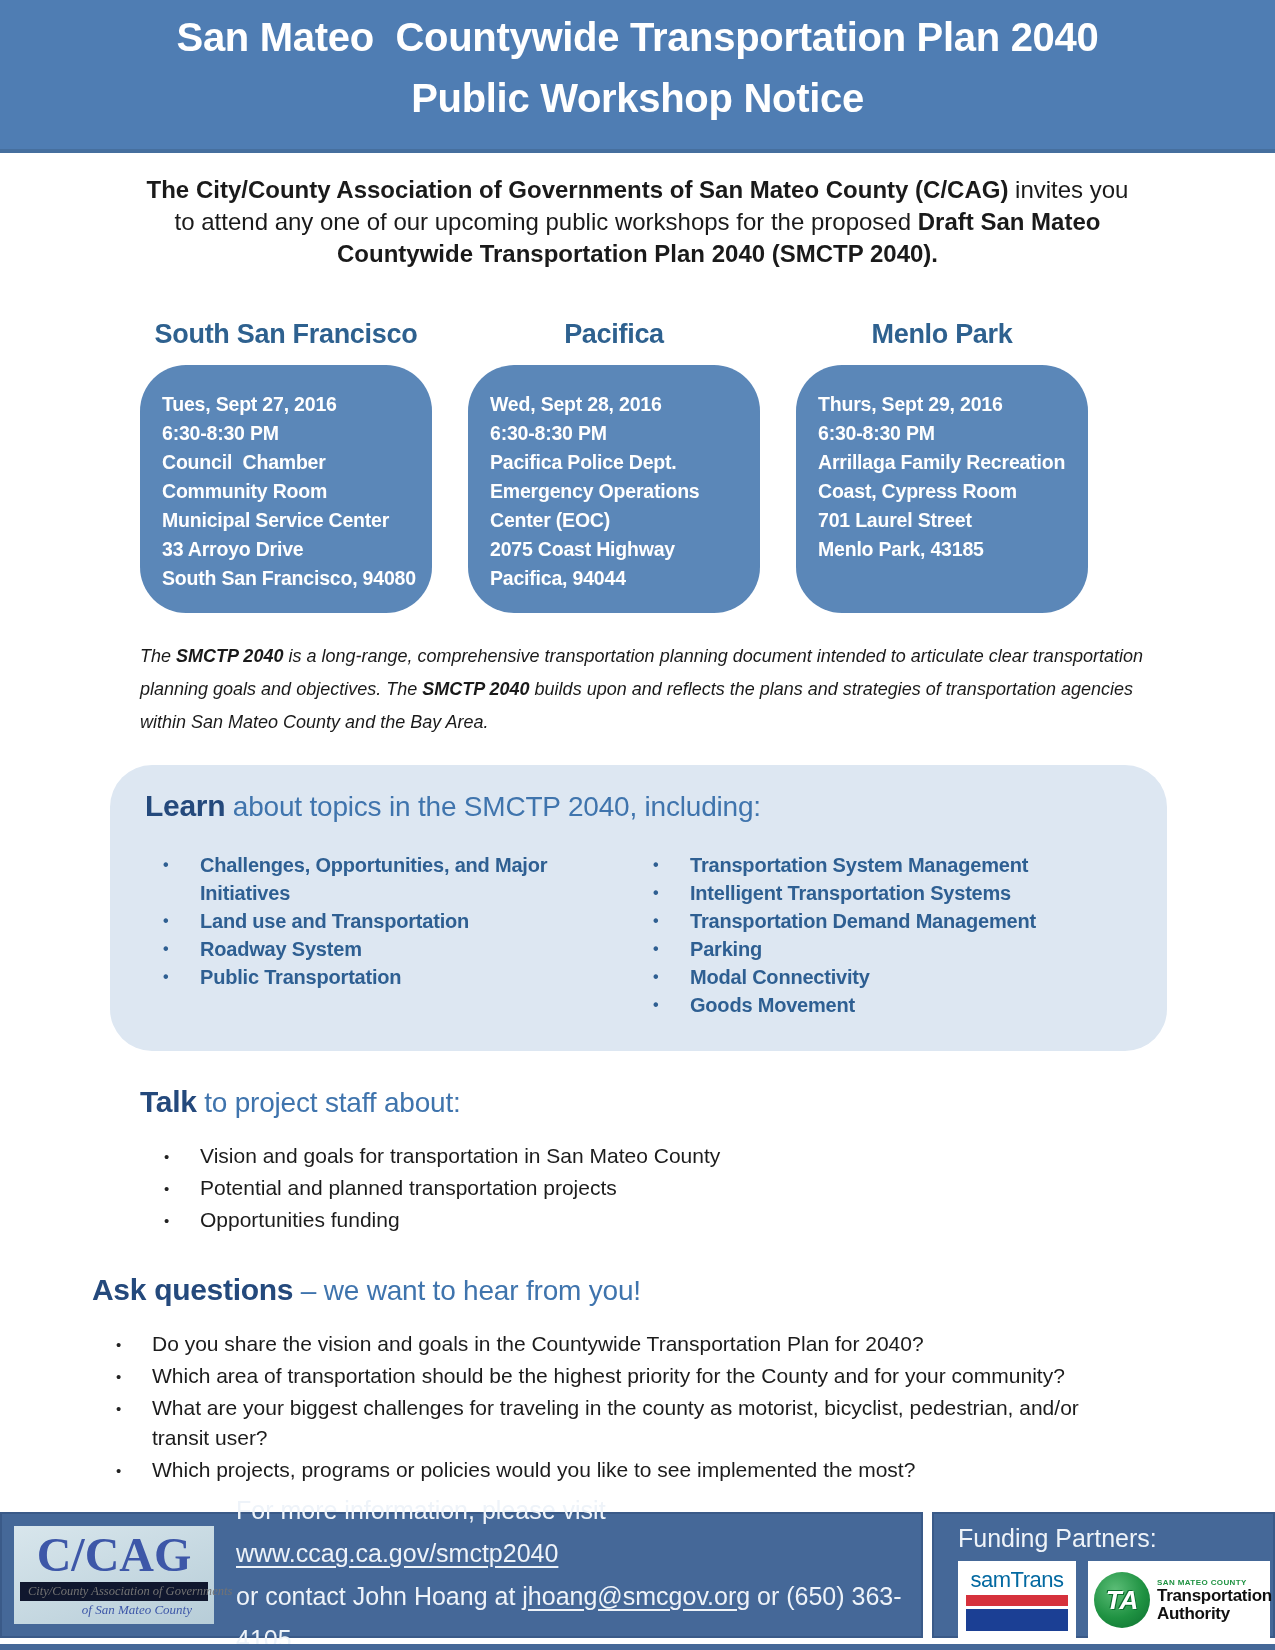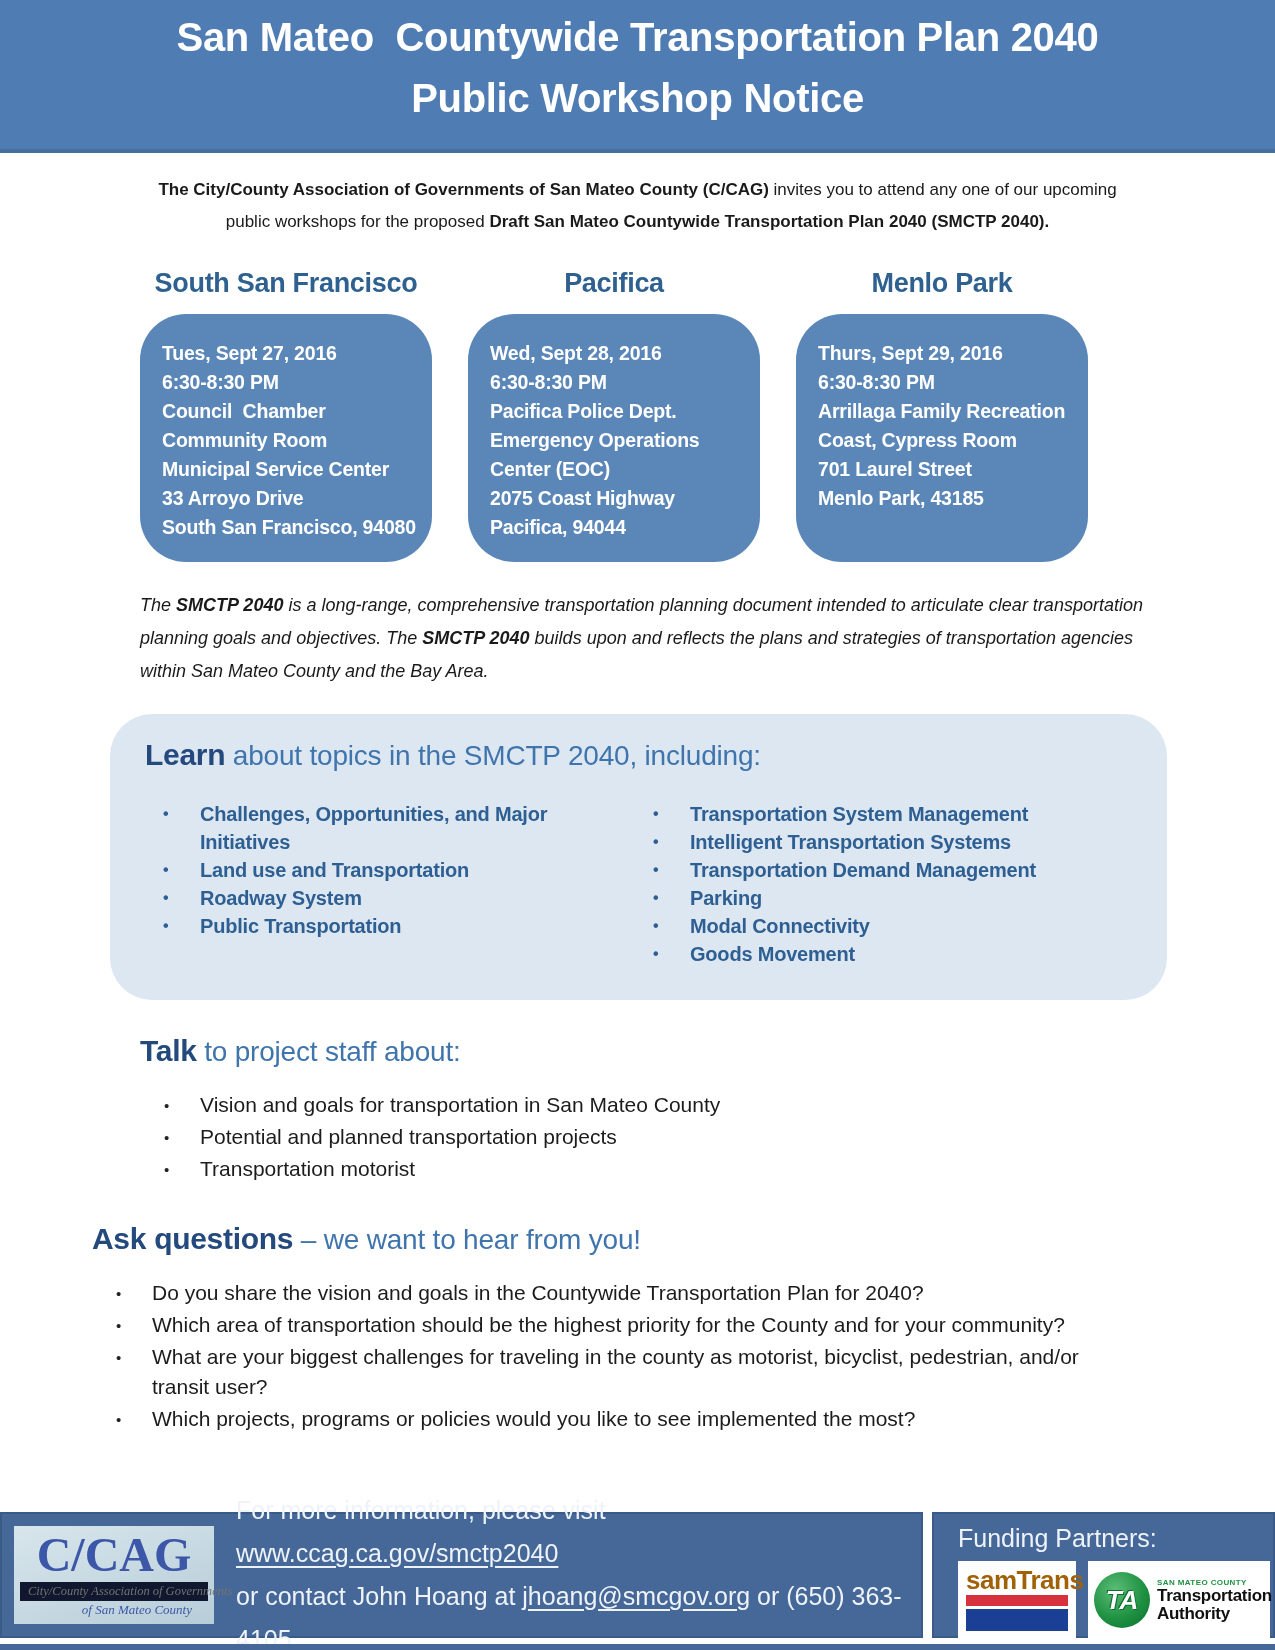--- a/index.html
+++ b/index.html
@@ -15,26 +15,26 @@
   }
   .title-line{
     color:#ffffff;font-weight:bold;font-size:40px;letter-spacing:-0.3px;
     white-space:pre-wrap;line-height:46px;
   }
   .title-line.first{padding-top:14px;}
   .title-line.second{padding-top:15px;}
   
   .intro{
     margin:21px auto 0;width:1000px;text-align:center;
-    font-size:17px;line-height:32px;white-space:pre-wrap;
+    font-size:24px;line-height:32px;white-space:pre-wrap;
   }
   .intro .b{font-weight:bold;}
   
   .cities{display:flex;gap:36px;padding-left:140px;margin-top:30px;}
-  .city-col{width:292px;flex:0 0 292px;}
+  .city-col{width:292px;flex:0 0 292px;margin-top:19px;}
   .city-name{
     margin:0 0 15px;text-align:center;font-size:27px;font-weight:bold;
     color:#2e618f;letter-spacing:-0.3px;
   }
   .city-box{
     background:#5b87b8;border-radius:46px;height:248px;box-sizing:border-box;
     padding:25px 14px 25px 22px;color:#ffffff;font-weight:bold;
     font-size:19.5px;line-height:29px;letter-spacing:-0.2px;
   }
   .loc-line{white-space:pre;}
@@ -108,21 +108,21 @@
     font-family:"Liberation Serif",serif;font-style:italic;font-size:13px;
     color:#3d57a8;text-align:right;padding-right:22px;margin-top:1px;
   }
   .footer-text{margin-left:22px;color:#eef3f9;font-size:25px;line-height:43px;}
   .f-line{white-space:pre-wrap;}
   .f-link{color:#eef3f9;text-decoration:underline;text-underline-offset:4px;cursor:pointer;}
   
   .funding-label{margin:10px 0 0 24px;color:#eef3f9;font-size:25px;}
   .partner-logos{margin:8px 0 0 24px;display:flex;gap:12px;align-items:flex-start;}
   .samtrans-logo{background:#ffffff;width:118px;box-sizing:border-box;padding:7px 8px 8px;}
-  .st-name{font-size:26px;font-weight:bold;color:#a16207;text-align:center;letter-spacing:-0.5px;line-height:24px;}
+  .st-name{font-size:22px;font-weight:normal;color:#0369a1;text-align:center;letter-spacing:-0.5px;line-height:24px;}
   .st-red{height:11px;background:#d6313c;margin-top:3px;}
   .st-blue{height:22px;background:#1b3f94;margin-top:3px;}
   .ta-logo{
     background:#ffffff;width:182px;height:78px;box-sizing:border-box;
     display:flex;align-items:center;padding:4px 6px;
   }
   .ta-circle{
     width:56px;height:56px;border-radius:50%;flex:0 0 56px;
     background:radial-gradient(circle at 38% 32%,#5cbd77,#1f9242 55%,#0b6d2e);
     display:flex;align-items:center;justify-content:center;
@@ -209,21 +209,21 @@
         <li>Goods Movement</li>
       </ul>
     </div>
   </section>
 
   <section class="talk">
     <h2 class="sec-heading"><span class="hb">Talk</span><span class="hr"> to project staff about:</span></h2>
     <ul class="dark-list">
       <li>Vision and goals for transportation in San Mateo County</li>
       <li>Potential and planned transportation projects</li>
-      <li>Transportation motorist</li>
+      <li>Opportunities funding</li>
     </ul>
   </section>
 
   <section class="ask">
     <h2 class="sec-heading"><span class="hb">Ask questions</span><span class="hr"> – we want to hear from you!</span></h2>
     <ul class="dark-list">
       <li>Do you share the vision and goals in the Countywide Transportation Plan for 2040?</li>
       <li>Which area of transportation should be the highest priority for the County and for your community?</li>
       <li>What are your biggest challenges for traveling in the county as motorist, bicyclist, pedestrian, and/or transit user?</li>
       <li>Which projects, programs or policies would you like to see implemented the most?</li>

